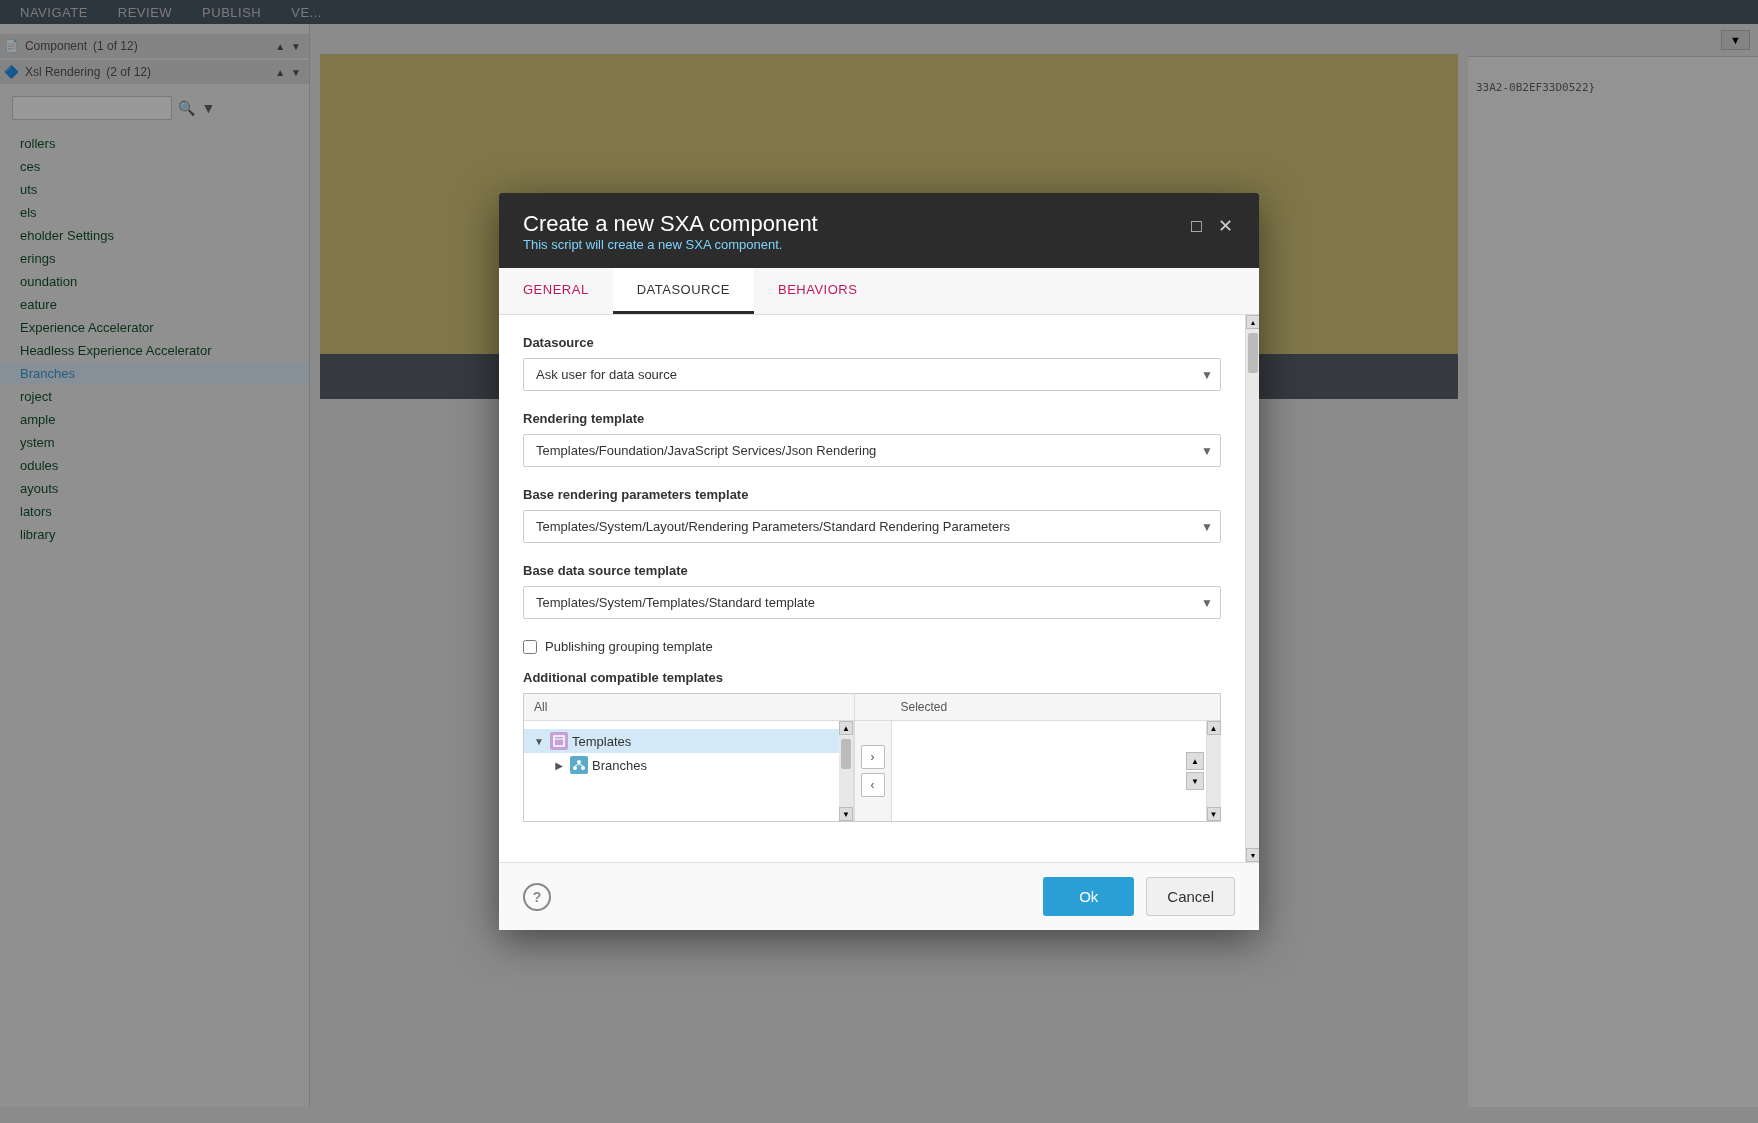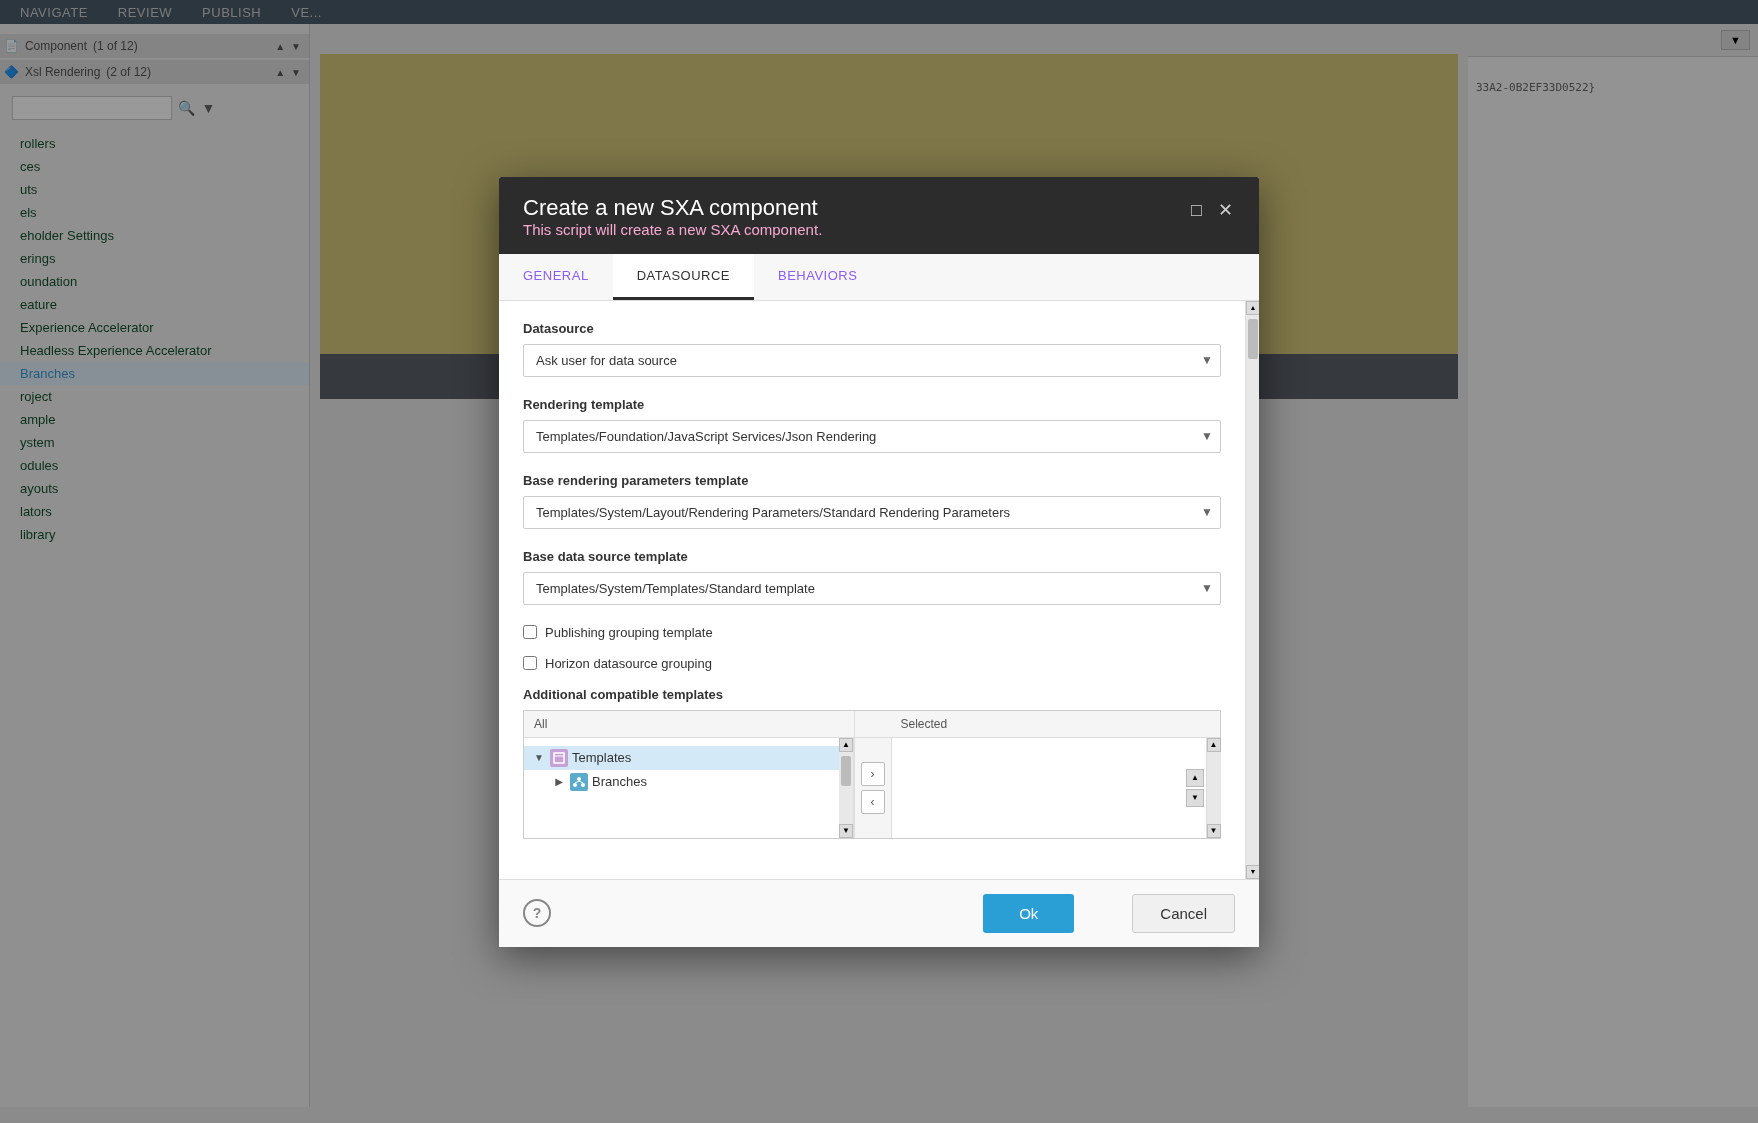--- a/index.html
+++ b/index.html
@@ -115,22 +115,22 @@
 
     .dialog-title-area {}
 
     .dialog-title {
       font-size: 22px;
       font-weight: 400;
       color: #fff;
     }
 
     .dialog-subtitle {
-      font-size: 15px;
-      color: #f9a8d4;
+      font-size: 13px;
+      color: #7dd3fc;
     }
 
     .dialog-header-actions {
       display: flex;
       gap: 12px;
       align-items: center;
       margin-top: 4px;
     }
 
     .dialog-header-btn {
@@ -147,21 +147,21 @@
     .dialog-tabs {
       display: flex;
       border-bottom: 1px solid #ddd;
       background: #f7f7f7;
     }
 
     .dialog-tab {
       padding: 14px 24px;
       font-size: 13px;
       font-weight: 500;
-      color: #8b5cf6;
+      color: #be185d;
       cursor: pointer;
       letter-spacing: 0.5px;
       text-transform: uppercase;
       border-bottom: 3px solid transparent;
     }
 
     .dialog-tab.active {
       background: #fff;
       color: #333;
       border-bottom: 3px solid #2c2c2c;
@@ -440,25 +440,24 @@
       padding: 10px 36px;
       font-size: 15px;
       cursor: pointer;
       border-radius: 3px;
     }
 
     .btn-cancel {
       background: #f0f0f0;
       color: #333;
       border: 1px solid #ccc;
-      padding: 10px 27px;
+      padding: 10px 20px;
       font-size: 15px;
       cursor: pointer;
       border-radius: 3px;
-      margin-left: 46px;
     }
 
     
     .dialog-body-wrapper {
       display: flex;
       flex: 1;
       overflow: hidden;
     }
 
     .dialog-body {
@@ -682,24 +681,20 @@
             </select>
             <span class="select-arrow">▼</span>
           </div>
         </div>
 
         <div class="checkbox-row">
           <input type="checkbox" id="pub-grp" style="">
           <label class="checkbox-label" for="pub-grp">Publishing grouping template</label>
         </div>
 
-        <div class="checkbox-row">
-          <input type="checkbox" id="hor-grp" style="">
-          <label class="checkbox-label" for="hor-grp">Horizon datasource grouping</label>
-        </div>
 
         <div class="form-section">
           <label class="form-label">Additional compatible templates</label>
 
           <div class="compat-templates">
 
             <div class="compat-header">
               <div class="compat-col">All</div>
               <div style="width:36px; background:#f5f5f5; border-bottom:1px solid #ddd;"></div>
               <div class="compat-col">Selected</div>

